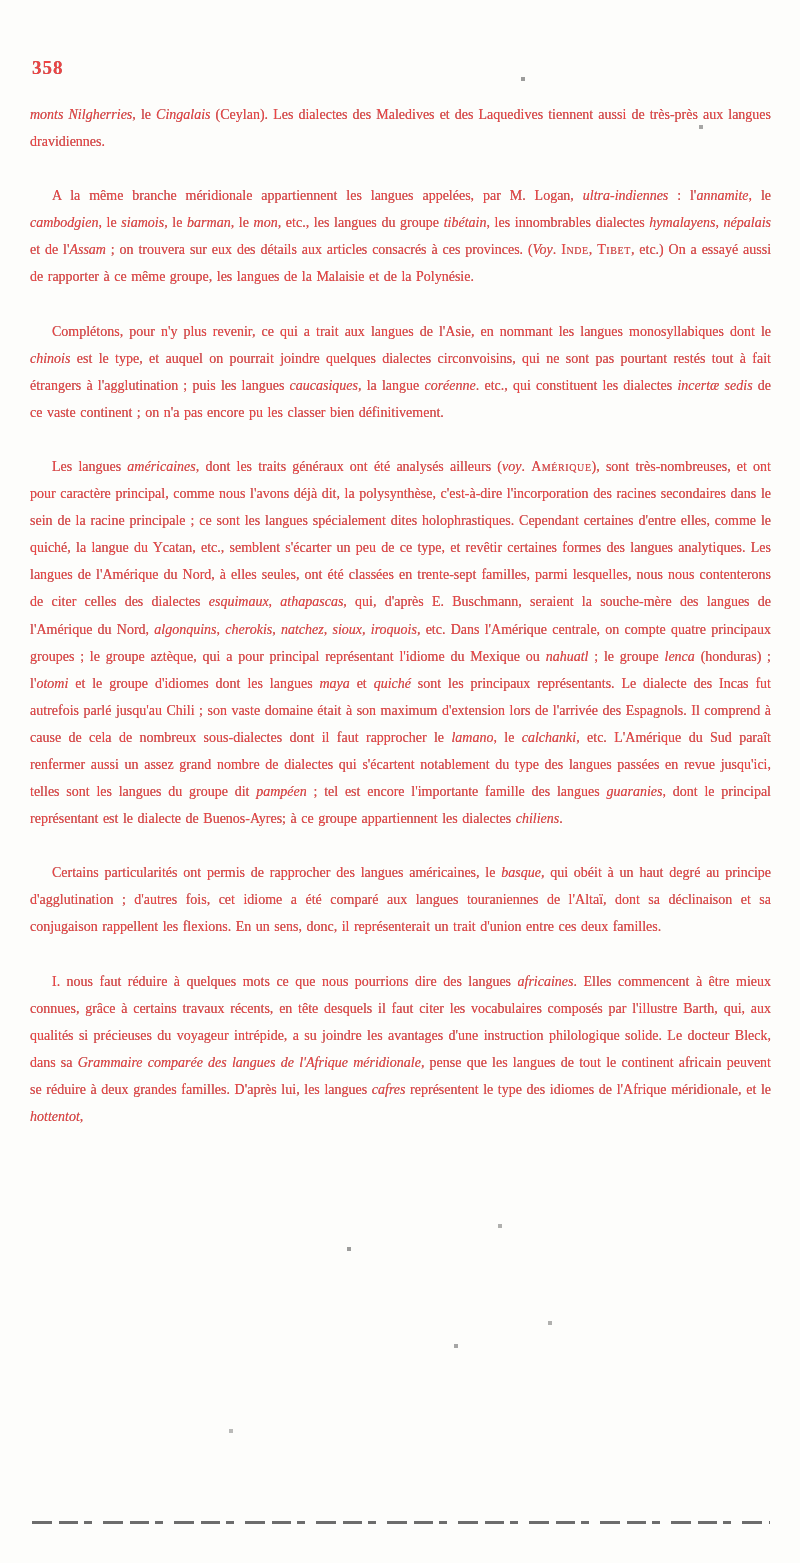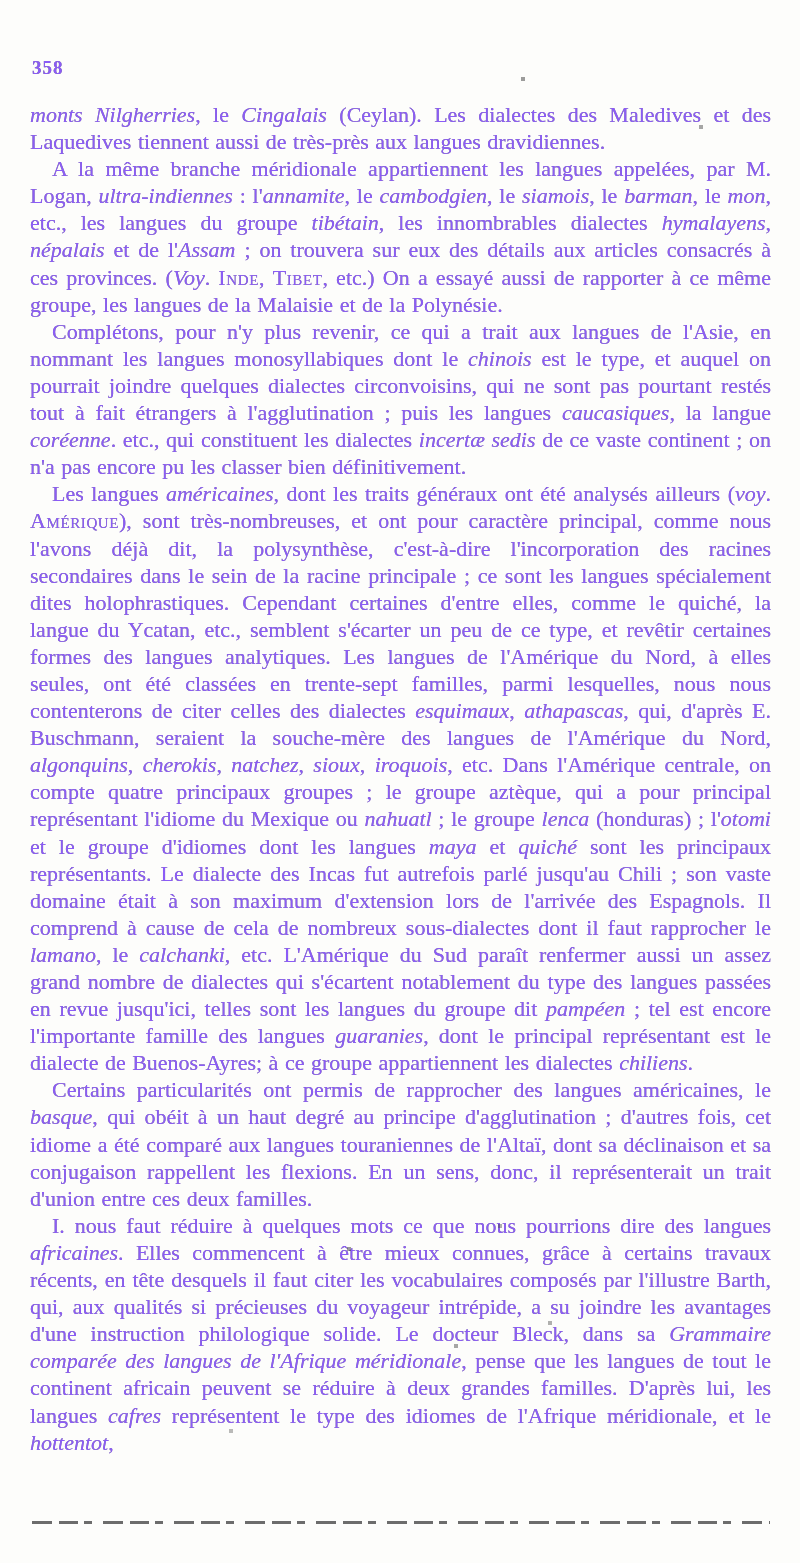--- a/index.html
+++ b/index.html
@@ -5,21 +5,21 @@
   html, body { margin:0; padding:0; }
   body {
     width:800px; height:1563px;
     background:#ffffff;
     font-family:"Liberation Serif", serif;
   }
   .page {
     position:relative;
     width:800px; height:1563px;
     background:#fdfdfb;
-    color:#8b5cf6;
+    color:#ef4444;
     overflow:hidden;
   }
   .page-header {
     position:absolute;
     top:56px; left:30px; right:30px;
     height:26px;
   }
   .page-number {
     position:absolute; left:2px; top:1px;
     font-size:19px; font-weight:bold;
@@ -28,28 +28,28 @@
   }
   .running-title {
     display:block; text-align:center;
     font-size:17px; font-weight:bold;
     letter-spacing:4px;
     text-shadow:0 0 0.6px rgba(25,25,25,0.6);
   }
   .text-block {
     position:absolute;
     top:101px; left:30px; width:741px;
-    font-size:22px;
+    font-size:14px;
     line-height:27.1px;
     text-align:justify;
     word-spacing:1px;
     text-shadow:0 0 0.6px rgba(25,25,25,0.55);
   }
   .para { margin:0; padding:0; }
-  .para.indent { text-indent:22px; }
+  .para.indent { text-indent:22px;margin-top:27px; }
   .it { font-style:italic; }
   .sc { font-variant:small-caps; letter-spacing:0.6px; }
   .bottom-rule {
     position:absolute;
     left:32px; top:1521px;
     width:738px; height:3px;
     background:repeating-linear-gradient(90deg,
       #3c3c3c 0 20px, transparent 20px 27px,
       #3c3c3c 27px 46px, transparent 46px 52px,
       #3c3c3c 52px 60px, transparent 60px 71px);

